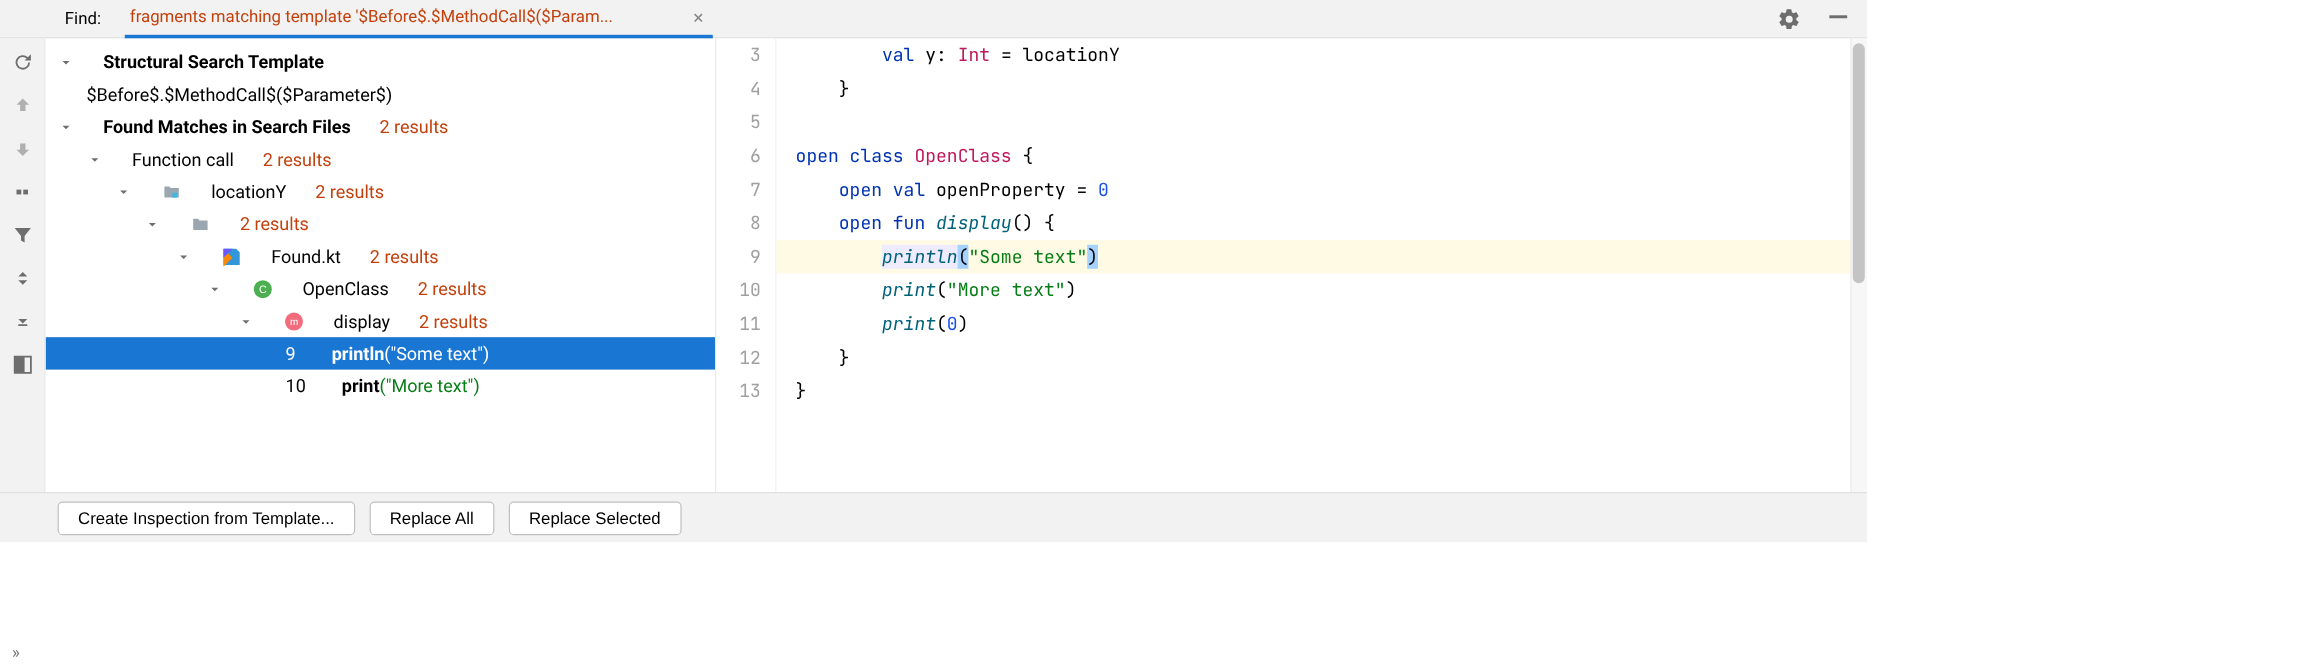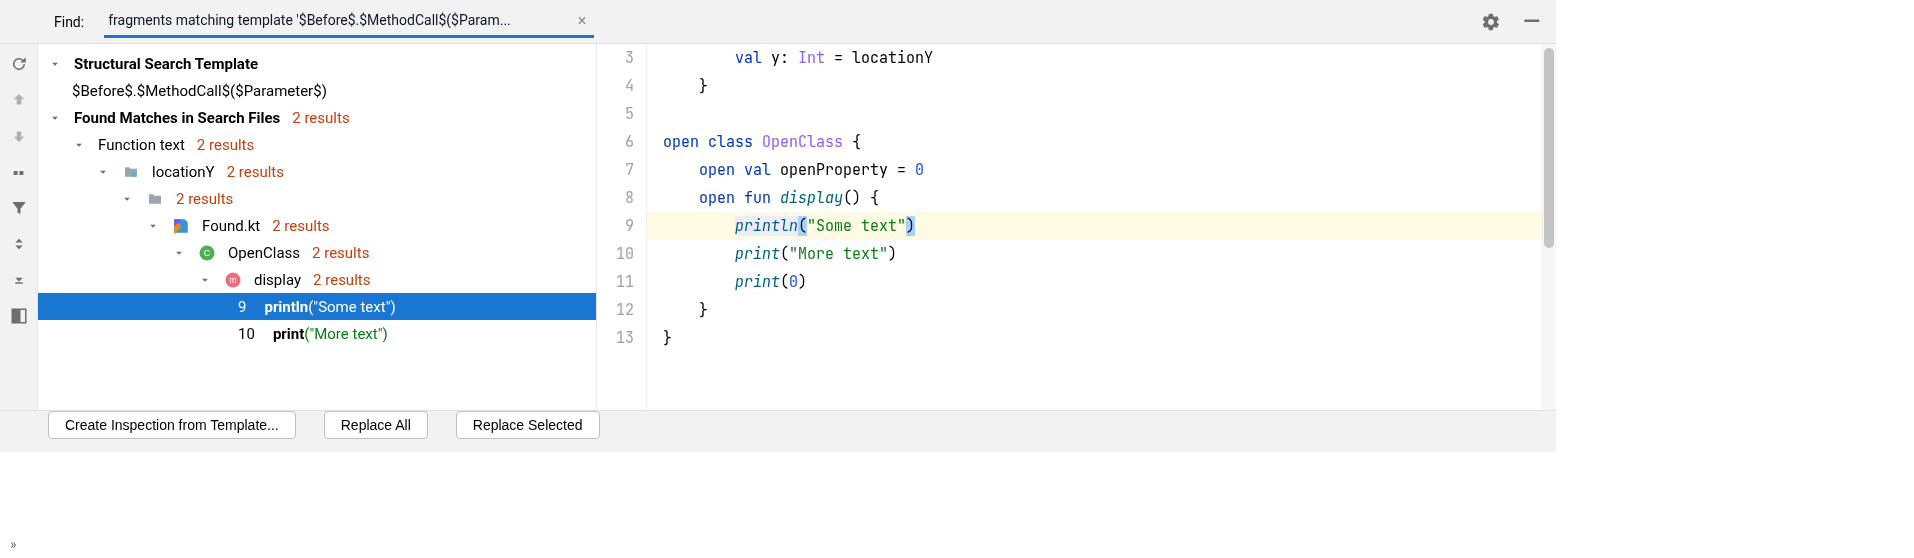--- a/index.html
+++ b/index.html
@@ -1,41 +1,41 @@
 <!DOCTYPE html>
 <html><head>
 <meta charset="utf-8">
 <style>
 * { margin:0; padding:0; box-sizing:border-box; }
 body { font-family:-apple-system,BlinkMacSystemFont,"Segoe UI",Roboto,sans-serif; font-size:13px; color:#000; background:#fff; width:1556px; height:452px; display:flex; flex-direction:column; overflow:hidden; }
 
 
-.find-bar { display:flex; align-items:center; height:44px; padding:0 12px 0 12px; background:#f2f2f2; border-bottom:1px solid #e0e0e0; gap:12px; }
+.find-bar { display:flex; align-items:center; height:32px; padding:0 12px 0 12px; background:#f2f2f2; border-bottom:1px solid #e0e0e0; gap:12px; }
 .find-label { font-size:14px; color:#000; margin-right:8px; margin-left:42px; }
 .find-field-wrap { flex:0 1 490px; display:flex; align-items:center; border-bottom:3px solid #1976D2; height:32px; padding:0 4px; }
-.find-field { flex:1; border:none; background:transparent; font-size:14px; color:#0f172a; outline:none; white-space:nowrap; overflow:hidden; text-overflow:ellipsis; }
+.find-field { flex:1; border:none; background:transparent; font-size:14px; color:#c2410c; outline:none; white-space:nowrap; overflow:hidden; text-overflow:ellipsis; }
 .close-x { font-size:16px; color:#888; cursor:pointer; padding:0 4px; }
 .find-spacer { flex:1; }
 .gear { width:20px; height:20px; fill:#6e6e6e; cursor:pointer; margin-right:6px;}
 .minus { font-size:22px; font-weight:bold; color:#6e6e6e; cursor:pointer; padding:0 4px; line-height:1; }
 
 
 .main { flex:1; display:flex; overflow:hidden; }
 
 
 .side-toolbar { width:38px; background:#f2f2f2; display:flex; flex-direction:column; align-items:center; padding-top:8px; gap:12px; border-right:1px solid #e6e6e6; }
 .side-btn { width:24px; height:24px; display:flex; align-items:center; justify-content:center; cursor:pointer; color:#6e6e6e; }
 .side-btn svg { width:18px; height:18px; fill:#6e6e6e; }
 .side-btn.muted svg { fill:#b0b0b0; }
 .side-btn .gly { font-size:16px; }
 
 
 .results-panel { flex:0 0 558px; background:#fff; overflow:hidden; }
 .tree { padding-top:6px; font-size:15px; }
-.tree-row { display:flex; align-items:center; height:27px; padding-left:10px; gap:12px; white-space:nowrap; cursor:pointer; }
+.tree-row { display:flex; align-items:center; height:27px; padding-left:10px; gap:24px; white-space:nowrap; cursor:pointer; }
 .chev { width:14px; height:14px; fill:#6e6e6e; flex:none; }
 .folder-icon { width:18px; height:16px; fill:#9aa7b0; flex:none; }
 .kt-icon { width:18px; height:18px; flex:none; }
 .cls-icon, .m-icon { width:18px; height:18px; flex:none; }
 .label-bold { font-weight:700; }
 .count { color:#c2410c; }
 .sel { background:#1976D2; color:#fff; }
 .sel .linenum { color:#fff; }
 .linenum { color:#000; margin-right:6px; }
 .match-text .green { color:#067D17; }
@@ -45,31 +45,31 @@
 .indent7{padding-left:200px;}
 
 
 .code-panel { flex:1; display:flex; background:#fff; font-family:"JetBrains Mono","Menlo","Consolas",monospace; font-size:15px; line-height:28px; border-left:1px solid #e6e6e6; position:relative; }
 .gutter { width:50px; text-align:right; color:#a0a0a0; padding-right:12px; background:#fff; border-right:1px solid #f0f0f0; }
 .gutter div { height:28px; }
 .code { flex:1; overflow:hidden; }
 .code-line { height:28px; padding-left:16px; white-space:pre; }
 .hl-line { background:#FFFAE3; }
 .kw { color:#0033B3; }
-.type { color:#8b5cf6; }
+.type { color:#be185d; }
 .fn { color:#00627A; font-style:italic; }
 .num { color:#1750EB; }
 .str { color:#067D17; }
 .usage-bg { background:#EDEBFC; }
 .caret-bg { background:#A6D2FF; }
 .scrollbar-track { position:absolute; top:0; right:0; width:14px; height:100%; background:#f7f7f7; border-left:1px solid #ececec; }
 .scrollbar-thumb { position:absolute; top:4px; right:2px; width:10px; height:200px; background:#c4c4c4; border-radius:5px; }
 
 
-.bottom-bar { height:42px; background:#f2f2f2; display:flex; align-items:flex-start; padding-left:48px; gap:28px; border-top:1px solid #e0e0e0; }
+.bottom-bar { height:42px; background:#f2f2f2; display:flex; align-items:center; padding-left:48px; gap:12px; border-top:1px solid #e0e0e0; }
 .btn { height:28px; padding:0 16px; background:#fff; border:1px solid #c0c0c0; border-radius:4px; font-size:14px; cursor:pointer; display:flex; align-items:center; }
 .overflow-icon { position:absolute; left:10px; bottom:6px; color:#6e6e6e; font-size:14px; }
 </style>
 </head>
 <body>
 
 <div class="find-bar">
   <span class="find-label">Find:</span>
   <div class="find-field-wrap">
     <span class="find-field">fragments matching template '$Before$.$MethodCall$($Param...</span>
@@ -141,21 +141,21 @@
         <svg class="chev" viewBox="0 0 24 24">
             <path d="M7 10l5 5 5-5z"></path>
           </svg>
         <span class="label-bold">Found Matches in Search Files</span>
         <span class="count">2 results</span>
       </div>
       <div class="tree-row indent1">
         <svg class="chev" viewBox="0 0 24 24">
             <path d="M7 10l5 5 5-5z"></path>
           </svg>
-        <span>Function text</span>
+        <span>Function call</span>
         <span class="count">2 results</span>
       </div>
       <div class="tree-row indent2">
         <svg class="chev" viewBox="0 0 24 24">
             <path d="M7 10l5 5 5-5z"></path>
           </svg>
         <svg class="folder-icon" viewBox="0 0 24 24">
             <path d="M3 5h6l2 2h10v12H3z"></path>
             <rect x="13" y="13" width="6" height="6" fill="#40b6e0"></rect>
           </svg>

